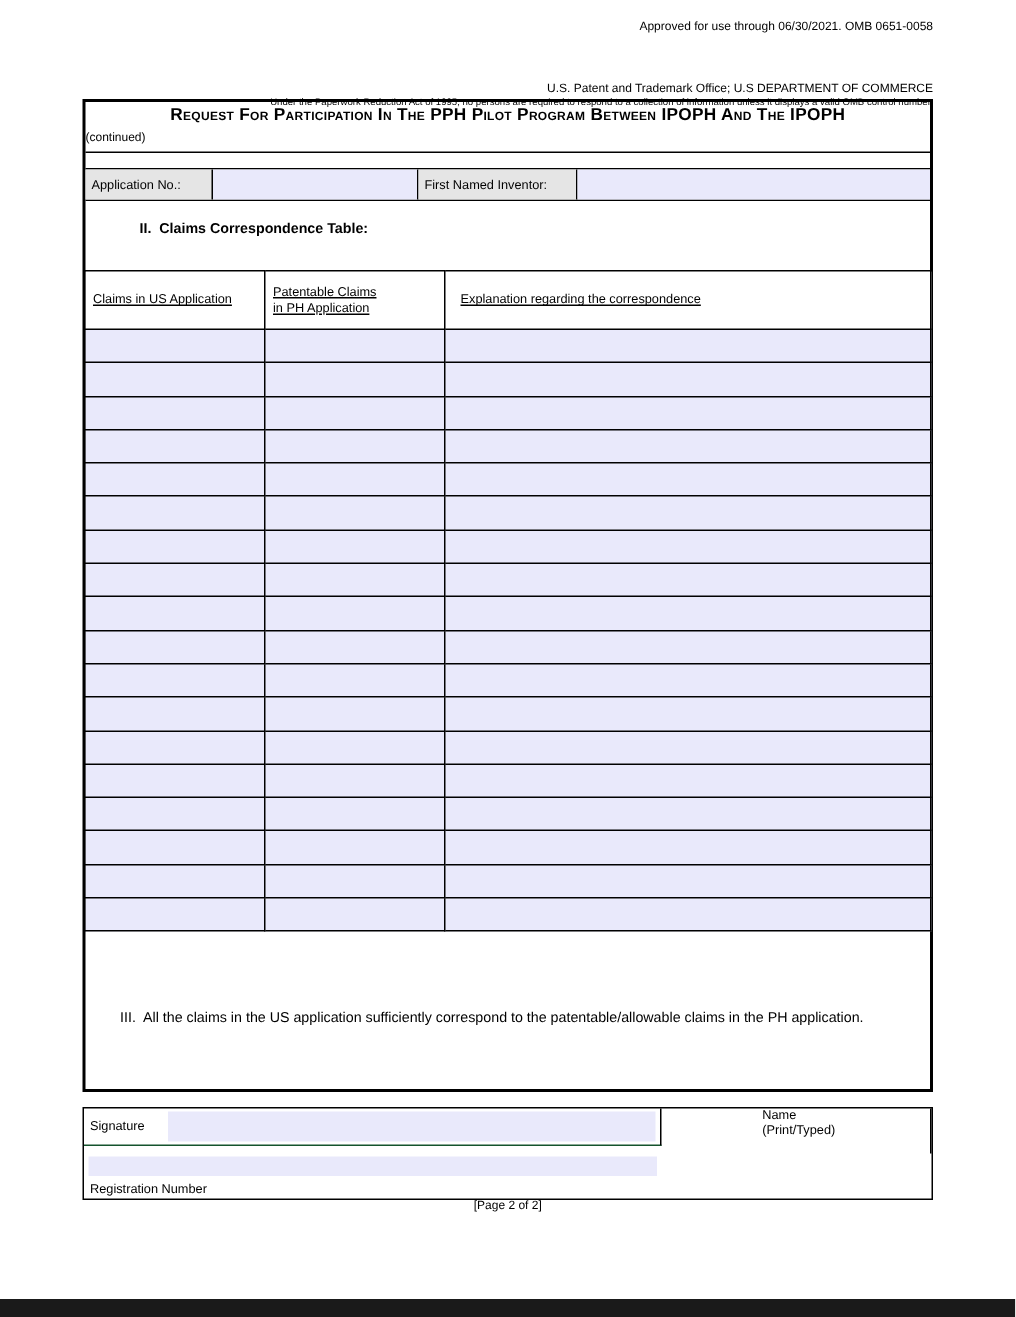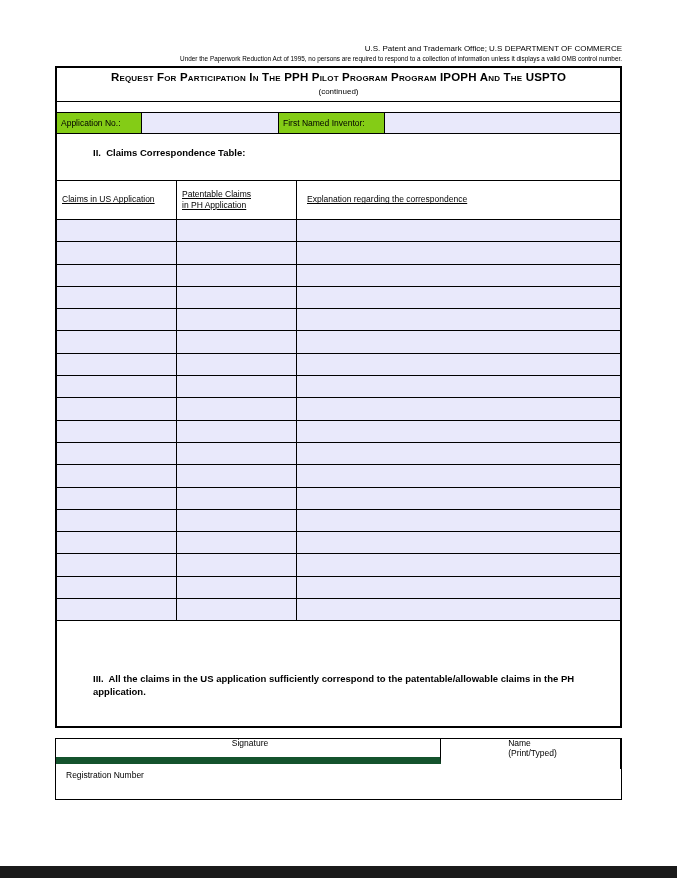--- a/index.html
+++ b/index.html
@@ -43,21 +43,20 @@
     text-align: center;
     font-weight: bold;
     font-size: 11.5px;
     font-variant: small-caps;
     letter-spacing: 0.2px;
     white-space: nowrap;
   }
   .form-subtitle {
     position: absolute;
     top: 19px; left: 0; width: 100%;
-    text-align: center;
     font-size: 8px;
   }
   .title-rule {
     position: absolute;
     top: 33px; left: 0; width: 100%;
     border-top: 1px solid #000;
   }
 
   
   .app-row {
@@ -66,21 +65,21 @@
     height: 22px;
     display: flex;
     border-top: 1px solid #000;
     border-bottom: 1px solid #000;
     font-size: 8.5px;
   }
   .app-row .lbl {
     display: flex; align-items: center;
     padding-left: 4px;
     border-right: 1px solid #000;
-    background: #84cc16;
+    background: #e5e5e5;
   }
   .app-row .lbl1 { width: 85px; }
   .app-row .lbl2 { width: 106px; }
   .app-row .fld  { background: #e9e9fb; }
   .app-row .fld1 { width: 137px; border-right: 1px solid #000; }
   .app-row .fld2 { flex: 1; }
 
   
   .sec2-heading {
     position: absolute;
@@ -116,54 +115,54 @@
   .claims-table td {
     border: 1px solid #000;
     background: #e9e9fb;
     height: 22.3px;
     padding: 0;
   }
 
   
   .sec3 {
     position: absolute;
-    top: 604px; left: 13px; right: 16px;
+    top: 604px; left: 0; right: 16px;
     font-size: 9.5px;
-    font-weight: bold;
+    font-weight: normal;
     line-height: 1.4;
     white-space: pre-wrap;
     padding-left: 23px;
   }
 
   
   .sig-block {
     position: absolute;
     left: 55px; top: 738px;
     width: 567px;
     border: 1.5px solid #000;
     font-size: 8.5px;
   }
   .sig-grid {
     display: grid;
     grid-template-columns: 385px 1fr;
   }
   .sig-cell { display: flex; align-items: center; }
   .sig-cell.b-r { border-right: 1px solid #000; }
-  .sig-cell.b-b { border-bottom: 7px solid #14532d; flex-direction: column; }
+  .sig-cell.b-b { border-bottom: 1px solid #14532d; }
   .row1 { height: 25px; }
   .row2 { height: 30px; flex-direction: column; }
   .sig-lbl { padding-left: 4px; flex: 0 0 56px; line-height: 1.15; white-space: pre-line; }
   .sig-lbl-date { padding-left: 5px; flex: 0 0 36px; }
   .sig-field {
     flex: 1;
     background: #e9e9fb;
     align-self: stretch;
     margin: 2px 3px 2px 0;
   }
-  .reg-cell { flex-direction: row; align-items: stretch; justify-content: flex-start; }
+  .reg-cell { flex-direction: column; align-items: stretch; justify-content: space-between; }
   .reg-field {
     height: 13px;
     background: #e9e9fb;
     margin: 2px 3px 0 3px;
   }
   .reg-lbl { padding: 1px 0 2px 4px; }
 
   
   .page-footer {
     position: absolute;
@@ -177,26 +176,27 @@
     width: 100%; height: 12px;
     background: #1a1a1a;
   }
 </style>
 </head>
 <body>
 
 <div class="page">
 
   <div class="doc-header">
+    <div class="l2">Approved for use through 06/30/2021. OMB 0651-0058</div>
     <div class="l3">U.S. Patent and Trademark Office; U.S DEPARTMENT OF COMMERCE</div>
     <div class="l4">Under the Paperwork Reduction Act of 1995, no persons are required to respond to a collection of information unless it displays a valid OMB control number.</div>
   </div>
 
   <div class="main-box">
-    <div class="form-title">Request For Participation In The PPH Pilot Program Program IPOPH And The USPTO</div>
+    <div class="form-title">Request For Participation In The PPH Pilot Program Between IPOPH And The IPOPH</div>
     <div class="form-subtitle">(continued)</div>
     <div class="title-rule"></div>
 
     <div class="app-row">
       <div class="lbl lbl1">Application No.:</div>
       <div class="fld fld1"></div>
       <div class="lbl lbl2">First Named Inventor:</div>
       <div class="fld fld2"></div>
     </div>
 
@@ -324,15 +324,16 @@
 (Print/Typed)</span>
         <span class="sig-field"></span>
       </div>
       <div class="sig-cell row2 reg-cell">
         <span class="reg-field"></span>
         <span class="reg-lbl">Registration Number</span>
       </div>
     </div>
   </div>
 
+  <div class="page-footer">[Page 2 of 2]</div>
 
   <div class="bottom-bar"></div>
 </div>
 
 </body></html>

